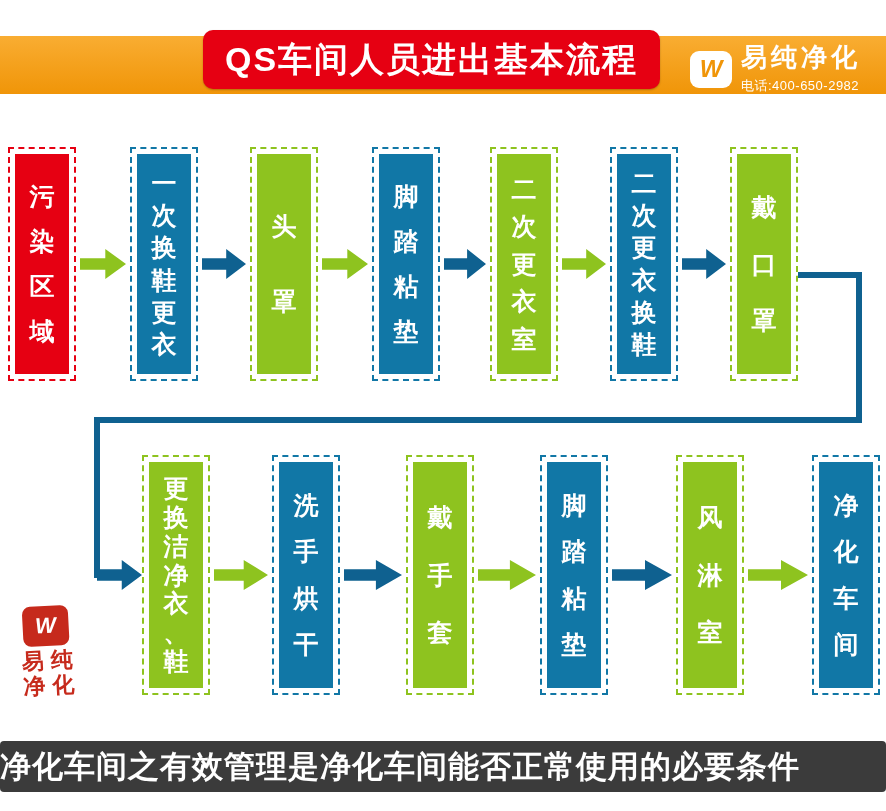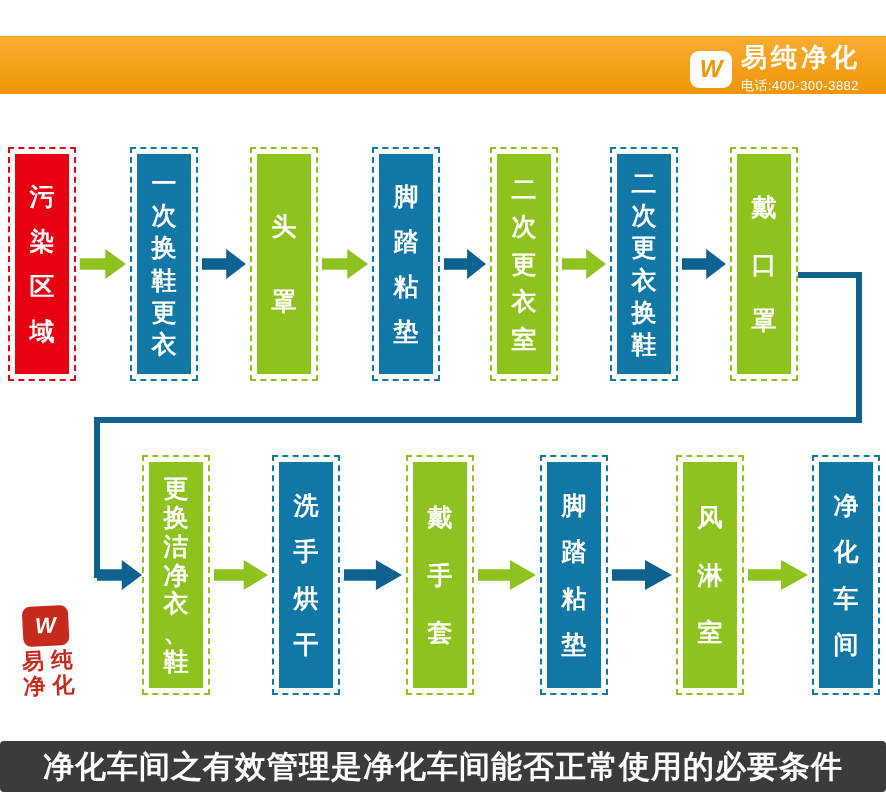--- a/index.html
+++ b/index.html
@@ -26,43 +26,46 @@
     justify-content:space-evenly; padding:10px 0; }
   .fchar { color:#ffffff; font-size:25px; font-weight:bold; line-height:1; }
   .barrow { position:absolute;
     clip-path:polygon(0% 31%, 55% 31%, 55% 0%, 100% 50%, 55% 100%, 55% 69%, 0% 69%); }
 
   
   .conn { position:absolute; background:#0f6190; }
 
   
   .footer-bar { position:absolute; left:0; top:741px; width:886px; height:51px; background:#3b3b3b;
-    border-radius:4px; display:flex; align-items:center; justify-content:center; }
+    border-radius:4px; display:flex; align-items:center; justify-content:flex-start; }
   .footer-text { color:#ffffff; font-size:31px; font-weight:900; letter-spacing:1px; white-space:nowrap; }
 
   
   .seal { position:absolute; left:14px; top:606px; width:66px; display:flex; flex-direction:column;
     align-items:center; transform:rotate(-3deg); }
   .seal-badge { width:46px; height:40px; background:#c62a1c; border-radius:8px; display:flex;
     align-items:center; justify-content:center; color:#ffffff; font-weight:bold; font-style:italic; font-size:22px; }
   .seal-chars { margin-top:2px; display:grid; grid-template-columns:repeat(2,1fr); width:58px; }
   .seal-char { color:#c62a1c; font-size:22px; font-weight:bold; text-align:center; line-height:1.15;
     font-family:"DejaVu Serif","Liberation Serif",serif; }
 </style>
 </head>
 <body>
 
 <div class="page">
 
   <div class="header-bar"></div>
+  <div class="title-plate" style="background: rgb(230, 0, 18);">
+    <span>QS车间人员进出基本流程</span>
+  </div>
   <div class="brand">
     <div class="brand-icon">W</div>
     <div class="brand-text">
       <span class="brand-name">易纯净化</span>
-      <span class="brand-phone">电话:400-300-3882</span>
+      <span class="brand-phone">电话:400-650-2982</span>
     </div>
   </div>
 
   <div>
       <div class="fbox" style="left: 8px; top: 147px; width: 68px; height: 234px; border-color: rgb(230, 0, 18);">
         <div class="ffill" style="background: rgb(230, 0, 18);">
           <span class="fchar">污</span>
           <span class="fchar">染</span>
           <span class="fchar">区</span>
           <span class="fchar">域</span>

